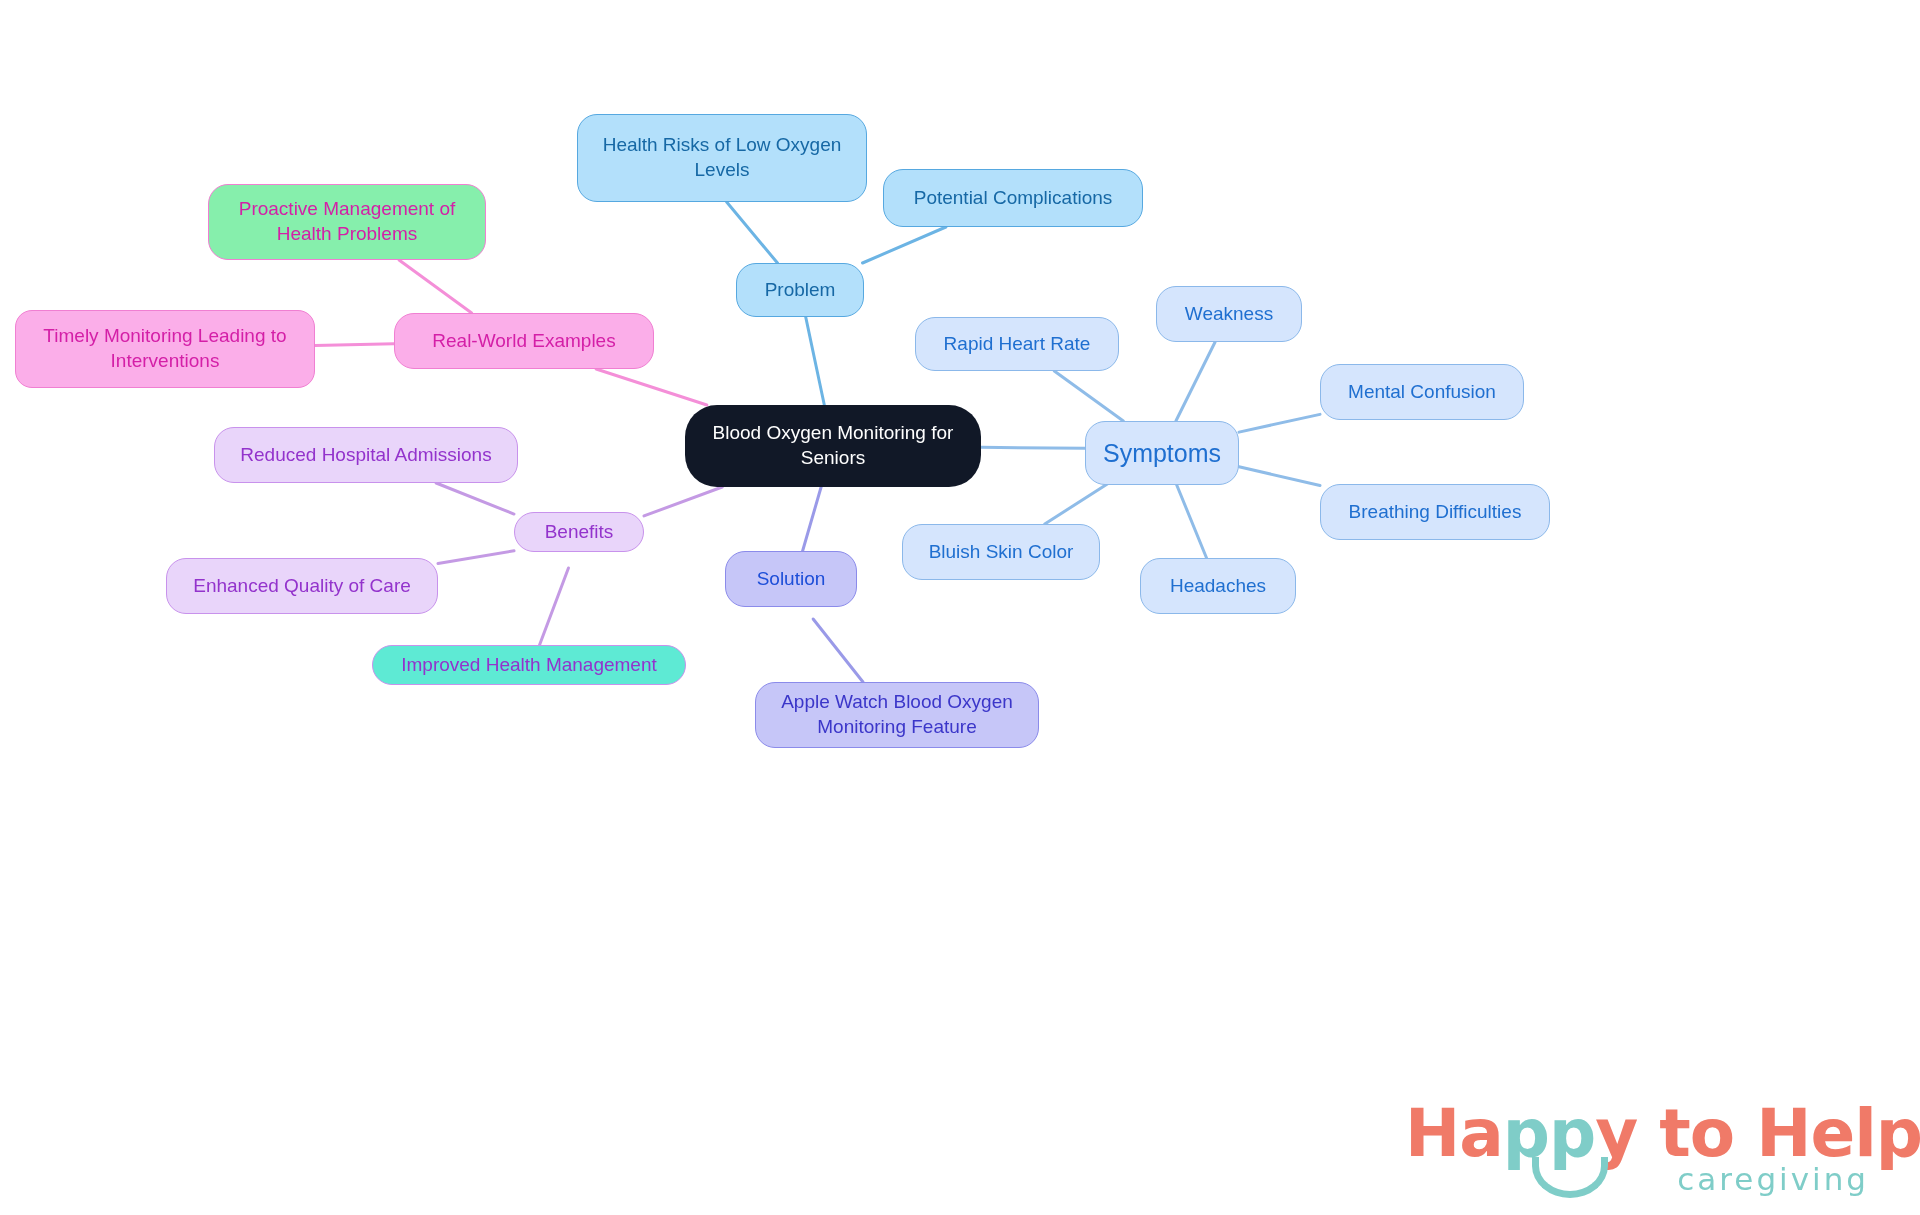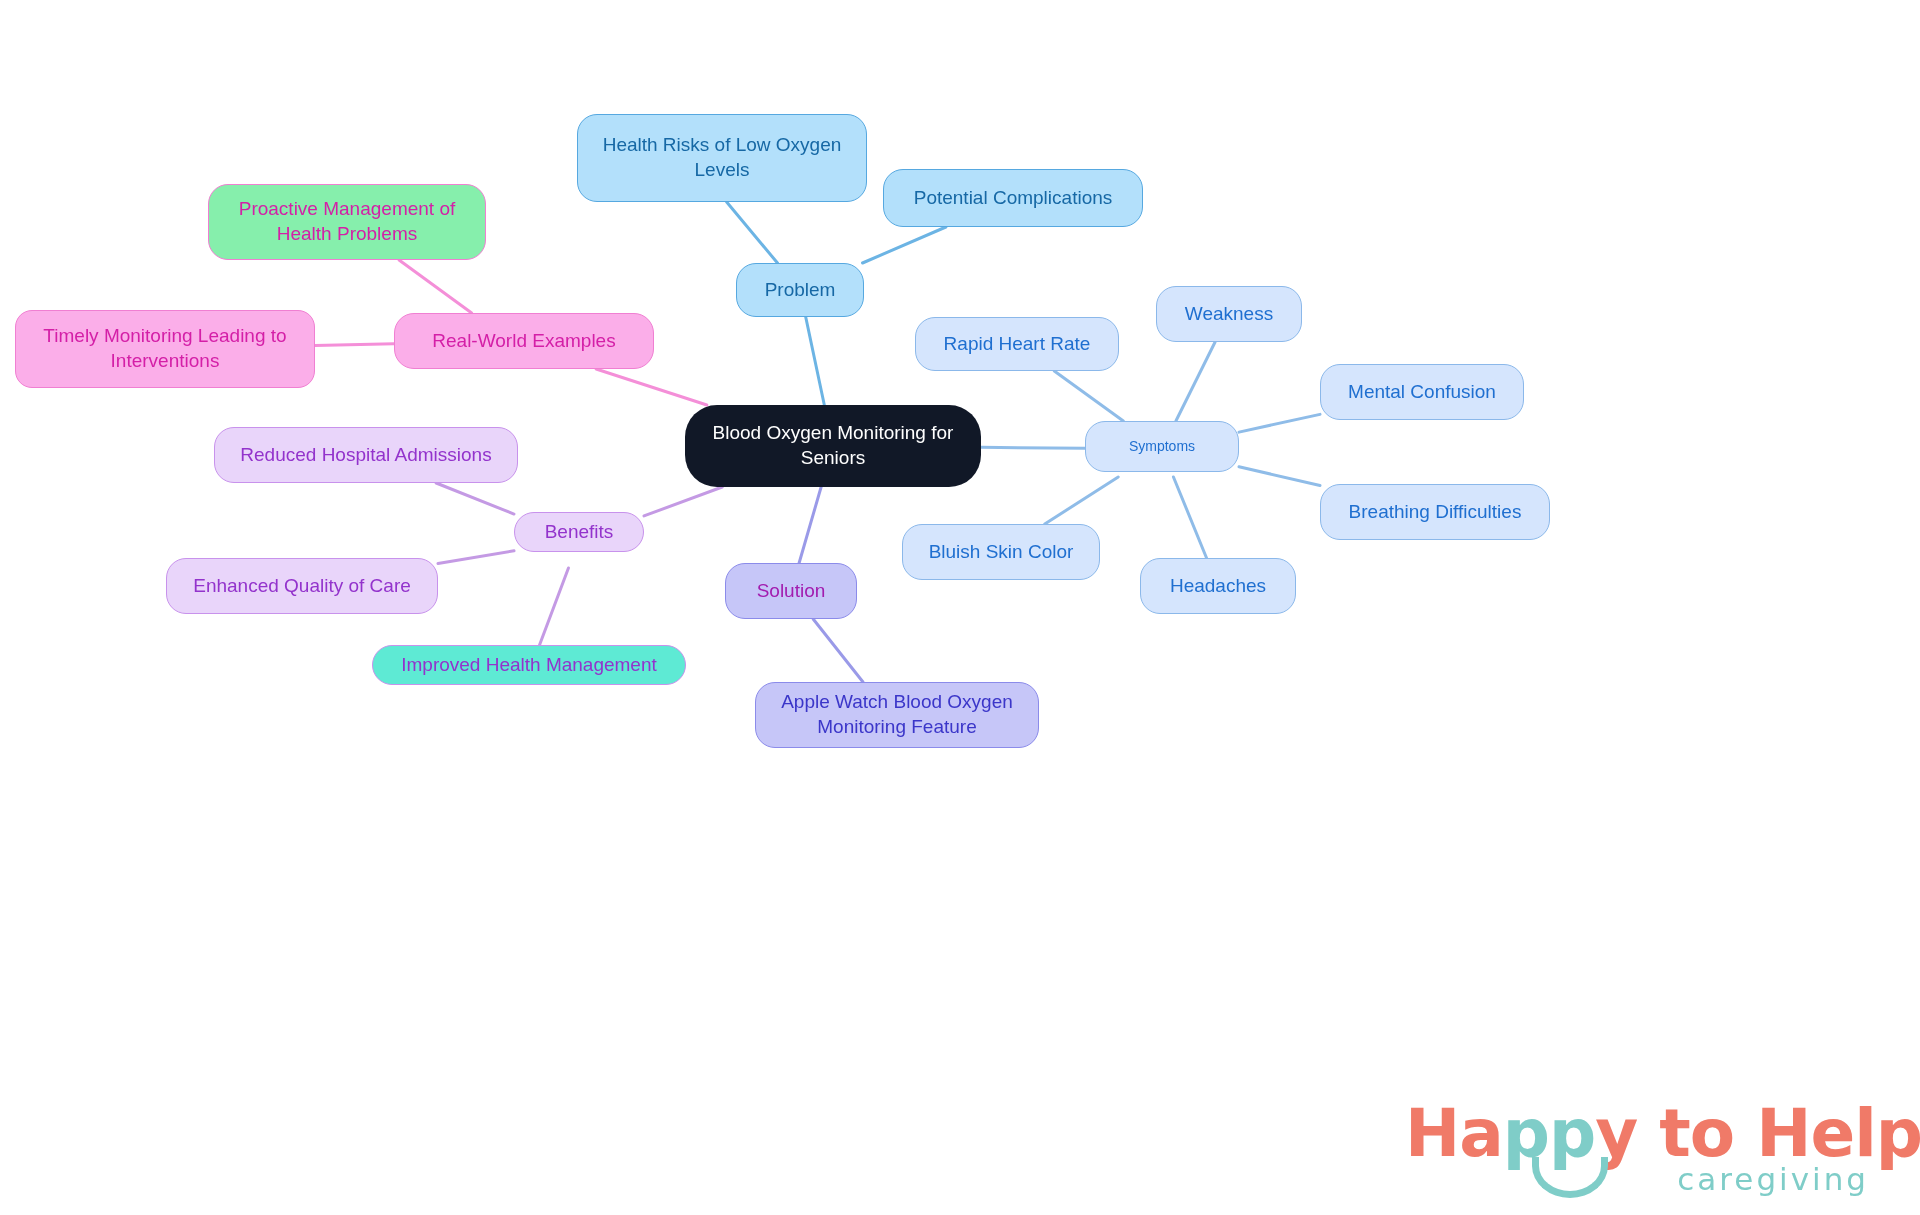--- a/index.html
+++ b/index.html
@@ -107,28 +107,28 @@
       <line x1="568.4736842105264" y1="568" x2="539.5263157894736" y2="645" stroke="#c49ae4" stroke-width="3" stroke-linecap="round"></line>
       <line x1="706.8761904761905" y1="405" x2="596.1333333333333" y2="369" stroke="#f48fd8" stroke-width="3" stroke-linecap="round"></line>
       <line x1="471.6470588235294" y1="313" x2="399.0504201680672" y2="260" stroke="#f48fd8" stroke-width="3" stroke-linecap="round"></line>
       <line x1="394" y1="343.6898550724638" x2="315" y2="345.5217391304348" stroke="#f48fd8" stroke-width="3" stroke-linecap="round"></line>
     </svg>
   <div id="nodes">
       <div class="node root" style="left: 685px; top: 405px; width: 296px; height: 82px; background: rgb(17, 24, 39); border-color: rgb(17, 24, 39); color: rgb(255, 255, 255); font-size: 19px; border-radius: 32px;"><span>Blood Oxygen Monitoring for Seniors</span></div>
       <div class="node" style="left: 736px; top: 263px; width: 128px; height: 54px; background: rgb(179, 224, 251); border-color: rgb(86, 168, 224); color: rgb(22, 104, 165); font-size: 19px;"><span>Problem</span></div>
       <div class="node" style="left: 577px; top: 114px; width: 290px; height: 88px; background: rgb(179, 224, 251); border-color: rgb(86, 168, 224); color: rgb(22, 104, 165); font-size: 19px;"><span>Health Risks of Low Oxygen Levels</span></div>
       <div class="node" style="left: 883px; top: 169px; width: 260px; height: 58px; background: rgb(179, 224, 251); border-color: rgb(86, 168, 224); color: rgb(22, 104, 165); font-size: 19px;"><span>Potential Complications</span></div>
-      <div class="node" style="left: 1085px; top: 421px; width: 154px; height: 51px; background: rgb(213, 229, 253); border-color: rgb(139, 184, 234); color: rgb(31, 111, 208); font-size: 14px;"><span>Symptoms</span></div>
+      <div class="node" style="left: 1085px; top: 421px; width: 154px; height: 64px; background: rgb(213, 229, 253); border-color: rgb(139, 184, 234); color: rgb(31, 111, 208); font-size: 25px;"><span>Symptoms</span></div>
       <div class="node" style="left: 915px; top: 317px; width: 204px; height: 54px; background: rgb(213, 229, 253); border-color: rgb(139, 184, 234); color: rgb(31, 111, 208); font-size: 19px;"><span>Rapid Heart Rate</span></div>
       <div class="node" style="left: 1156px; top: 286px; width: 146px; height: 56px; background: rgb(213, 229, 253); border-color: rgb(139, 184, 234); color: rgb(31, 111, 208); font-size: 19px;"><span>Weakness</span></div>
       <div class="node" style="left: 1320px; top: 364px; width: 204px; height: 56px; background: rgb(213, 229, 253); border-color: rgb(139, 184, 234); color: rgb(31, 111, 208); font-size: 19px;"><span>Mental Confusion</span></div>
       <div class="node" style="left: 1320px; top: 484px; width: 230px; height: 56px; background: rgb(213, 229, 253); border-color: rgb(139, 184, 234); color: rgb(31, 111, 208); font-size: 19px;"><span>Breathing Difficulties</span></div>
       <div class="node" style="left: 1140px; top: 558px; width: 156px; height: 56px; background: rgb(213, 229, 253); border-color: rgb(139, 184, 234); color: rgb(31, 111, 208); font-size: 19px;"><span>Headaches</span></div>
       <div class="node" style="left: 902px; top: 524px; width: 198px; height: 56px; background: rgb(213, 229, 253); border-color: rgb(139, 184, 234); color: rgb(31, 111, 208); font-size: 19px;"><span>Bluish Skin Color</span></div>
-      <div class="node" style="left: 725px; top: 563px; width: 132px; height: 56px; background: rgb(198, 198, 248); border-color: rgb(139, 139, 234); color: #a21caf; font-size: 19px;"><span>Solution</span></div>
+      <div class="node" style="left: 725px; top: 551px; width: 132px; height: 56px; background: rgb(198, 198, 248); border-color: rgb(139, 139, 234); color: #1d4ed8; font-size: 19px;"><span>Solution</span></div>
       <div class="node" style="left: 755px; top: 682px; width: 284px; height: 66px; background: rgb(198, 198, 248); border-color: rgb(139, 139, 234); color: rgb(59, 54, 201); font-size: 19px;"><span>Apple Watch Blood Oxygen Monitoring Feature</span></div>
       <div class="node" style="left: 514px; top: 512px; width: 130px; height: 40px; background: rgb(233, 213, 250); border-color: rgb(200, 146, 236); color: rgb(147, 51, 204); font-size: 19px;"><span>Benefits</span></div>
       <div class="node" style="left: 214px; top: 427px; width: 304px; height: 56px; background: rgb(233, 213, 250); border-color: rgb(200, 146, 236); color: rgb(147, 51, 204); font-size: 19px;"><span>Reduced Hospital Admissions</span></div>
       <div class="node" style="left: 166px; top: 558px; width: 272px; height: 56px; background: rgb(233, 213, 250); border-color: rgb(200, 146, 236); color: rgb(147, 51, 204); font-size: 19px;"><span>Enhanced Quality of Care</span></div>
       <div class="node" style="left: 372px; top: 645px; width: 314px; height: 40px; background: #5eead4; border-color: rgb(200, 146, 236); color: rgb(147, 51, 204); font-size: 19px;"><span>Improved Health Management</span></div>
       <div class="node" style="left: 394px; top: 313px; width: 260px; height: 56px; background: rgb(251, 174, 233); border-color: rgb(240, 127, 210); color: rgb(212, 31, 167); font-size: 19px;"><span>Real-World Examples</span></div>
       <div class="node" style="left: 208px; top: 184px; width: 278px; height: 76px; background: #86efac; border-color: rgb(240, 127, 210); color: rgb(212, 31, 167); font-size: 19px;"><span>Proactive Management of Health Problems</span></div>
       <div class="node" style="left: 15px; top: 310px; width: 300px; height: 78px; background: rgb(251, 174, 233); border-color: rgb(240, 127, 210); color: rgb(212, 31, 167); font-size: 19px; border-radius: 17px;"><span>Timely Monitoring Leading to Interventions</span></div>
     </div>
 

